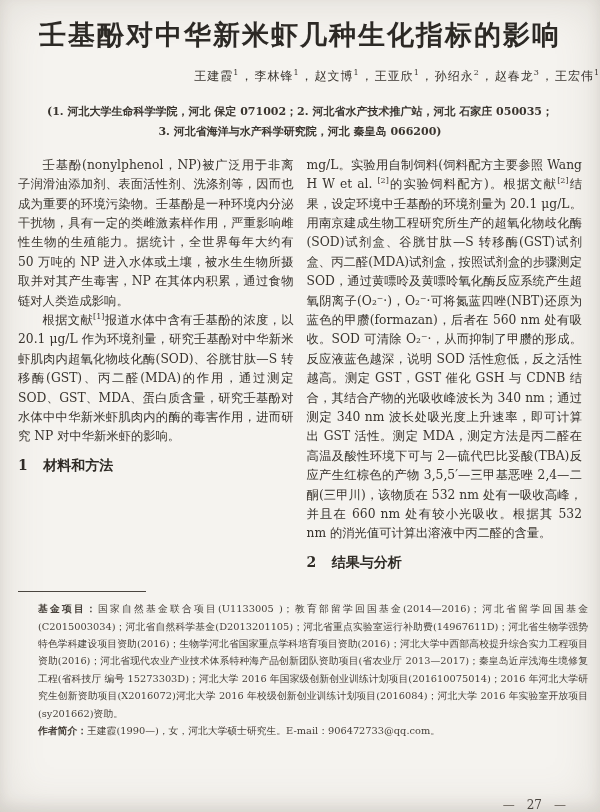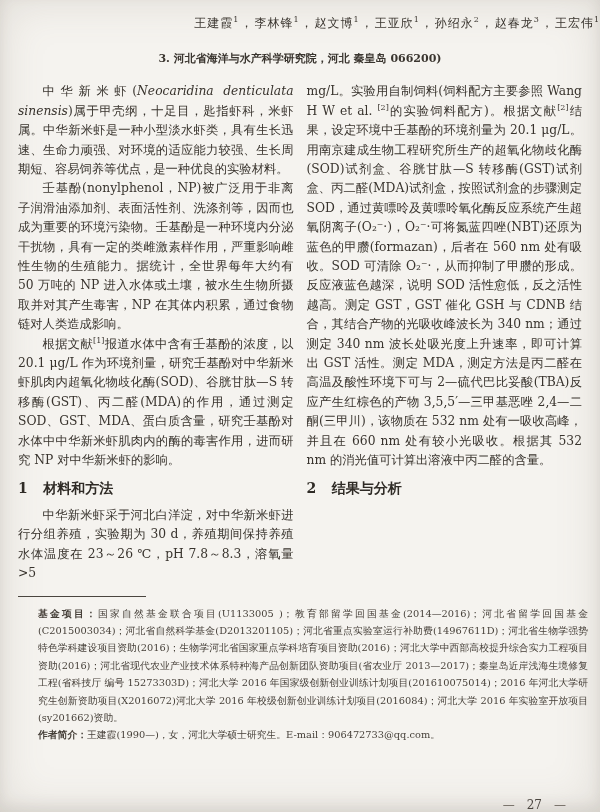--- a/index.html
+++ b/index.html
@@ -52,36 +52,36 @@
   .page-number {
     position:absolute; right:22px; bottom:0; font-size:12px; color:#4a453f;
   }
   .page-number .dash { margin:0 12px; color:#6b655d; }
 </style>
 </head>
 <body>
 
 <div class="page">
 
+  <h1 class="title">壬基酚对中华新米虾几种生化指标的影响</h1>
 
   <div class="authors">
     <span class="author"><span>王建霞</span><sup>1</sup></span><span class="sep">，</span><span class="author"><span>李林锋</span><sup>1</sup></span><span class="sep">，</span><span class="author"><span>赵文博</span><sup>1</sup></span><span class="sep">，</span><span class="author"><span>王亚欣</span><sup>1</sup></span><span class="sep">，</span><span class="author"><span>孙绍永</span><sup>2</sup></span><span class="sep">，</span><span class="author"><span>赵春龙</span><sup>3</sup></span><span class="sep">，</span><span class="author"><span>王宏伟</span><sup>1</sup></span>
   </div>
 
   <div class="affiliations">
+    <div>(1. 河北大学生命科学学院，河北 保定 071002；2. 河北省水产技术推广站，河北 石家庄 050035；</div>
     <div>3. 河北省海洋与水产科学研究院，河北 秦皇岛 066200)</div>
   </div>
 
   <div class="columns">
     <div class="col">
-      <p class="para"><span>中华新米虾(</span><i>Neocaridina denticulata sinensis</i><span>)属于甲壳纲，十足目，匙指虾科，米虾属。中华新米虾是一种小型淡水虾类，具有生长迅速、生命力顽强、对环境的适应能力较强、生长周期短、容易饲养等优点，是一种优良的实验材料。</span></p>
       <p class="para">壬基酚(nonylphenol，NP)被广泛用于非离子润滑油添加剂、表面活性剂、洗涤剂等，因而也成为重要的环境污染物。壬基酚是一种环境内分泌干扰物，具有一定的类雌激素样作用，严重影响雌性生物的生殖能力。据统计，全世界每年大约有 50 万吨的 NP 进入水体或土壤，被水生生物所摄取并对其产生毒害，NP 在其体内积累，通过食物链对人类造成影响。</p>
       <p class="para"><span>根据文献</span><sup>[1]</sup><span>报道水体中含有壬基酚的浓度，以 20.1 μg/L 作为环境剂量，研究壬基酚对中华新米虾肌肉内超氧化物歧化酶(SOD)、谷胱甘肽—S 转移酶(GST)、丙二醛(MDA)的作用，通过测定 SOD、GST、MDA、蛋白质含量，研究壬基酚对水体中中华新米虾肌肉内的酶的毒害作用，进而研究 NP 对中华新米虾的影响。</span></p>
       <h2 class="section-heading"><span class="sec-num">1</span><span>材料和方法</span></h2>
-      <p class="para">中华新米虾采于河北白洋淀，对中华新米虾进行分组养殖，实验期为 30 d，养殖期间保持养殖水体温度在 23～26 ℃，pH 7.8～8.3，溶氧量&gt;5</p>
     </div>
     <div class="col">
       <p class="para noindent"><span>mg/L。实验用自制饲料(饲料配方主要参照 Wang H W et al. </span><sup>[2]</sup><span>的实验饲料配方)。根据文献</span><sup>[2]</sup><span>结果，设定环境中壬基酚的环境剂量为 20.1 μg/L。用南京建成生物工程研究所生产的超氧化物歧化酶(SOD)试剂盒、谷胱甘肽—S 转移酶(GST)试剂盒、丙二醛(MDA)试剂盒，按照试剂盒的步骤测定 SOD，通过黄嘌呤及黄嘌呤氧化酶反应系统产生超氧阴离子(O₂⁻·)，O₂⁻·可将氮蓝四唑(NBT)还原为蓝色的甲臜(formazan)，后者在 560 nm 处有吸收。SOD 可清除 O₂⁻·，从而抑制了甲臜的形成。反应液蓝色越深，说明 SOD 活性愈低，反之活性越高。测定 GST，GST 催化 GSH 与 CDNB 结合，其结合产物的光吸收峰波长为 340 nm；通过测定 340 nm 波长处吸光度上升速率，即可计算出 GST 活性。测定 MDA，测定方法是丙二醛在高温及酸性环境下可与 2—硫代巴比妥酸(TBA)反应产生红棕色的产物 3,5,5′—三甲基恶唑 2,4—二酮(三甲川)，该物质在 532 nm 处有一吸收高峰，并且在 660 nm 处有较小光吸收。根据其 532 nm 的消光值可计算出溶液中丙二醛的含量。</span></p>
       <h2 class="section-heading"><span class="sec-num">2</span><span>结果与分析</span></h2>
     </div>
   </div>
 
   <hr class="footnote-rule">
 
   <div class="footnote">

